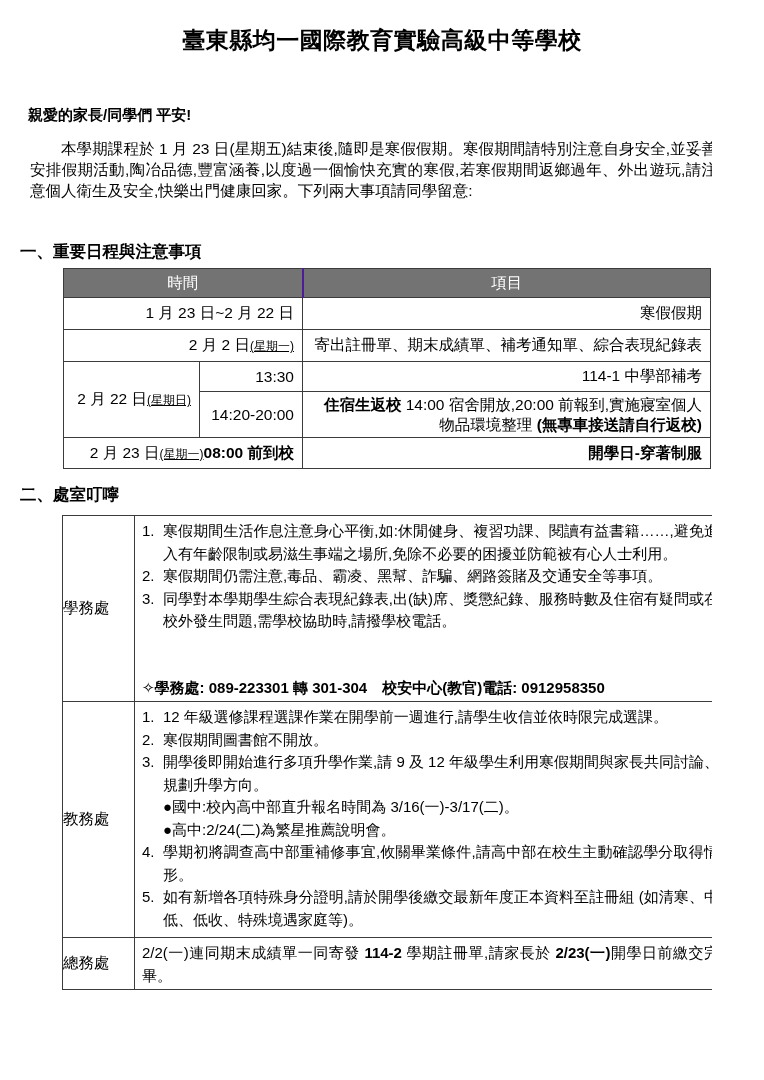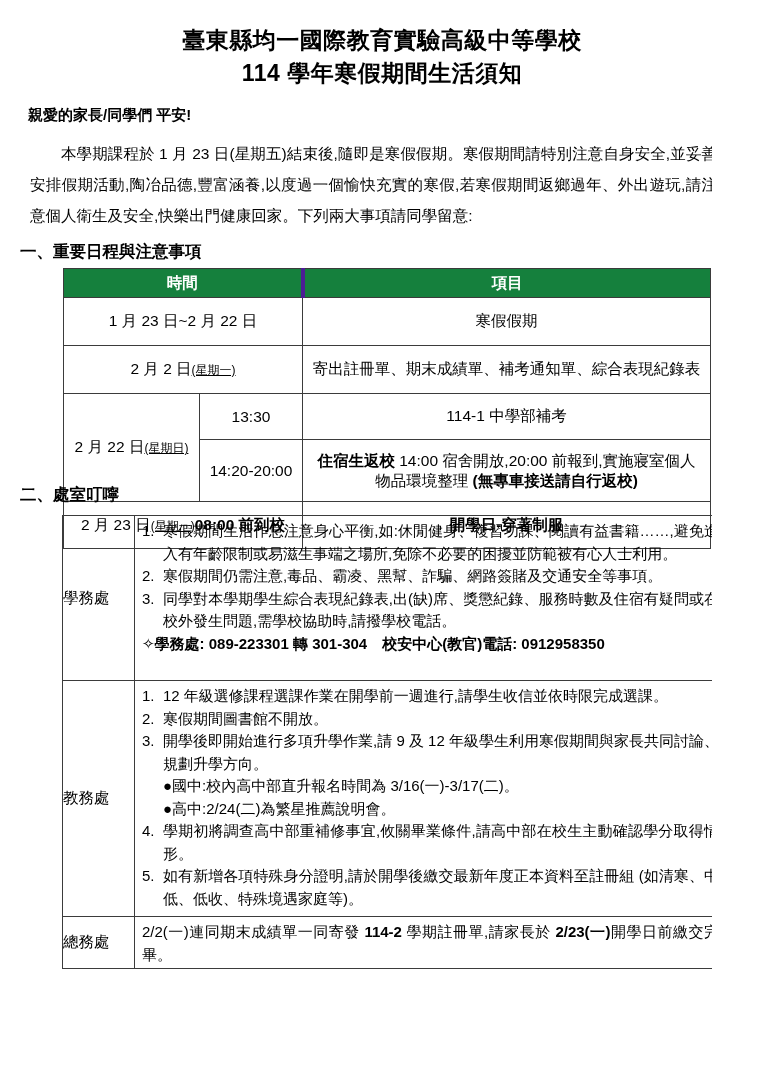--- a/index.html
+++ b/index.html
@@ -3,57 +3,56 @@
 <meta charset="utf-8">
 <style>
   html,body{margin:0;padding:0;background:#ffffff;}
   body{width:764px;height:1080px;font-family:"Liberation Sans","DejaVu Sans",sans-serif;color:#000;}
   .page{position:relative;width:712px;height:1080px;background:#fff;overflow:hidden;}
 
   .title{position:absolute;top:24px;left:0;width:764px;text-align:center;font-weight:700;font-size:23px;line-height:33px;letter-spacing:0.5px;}
 
   .greeting{position:absolute;top:106px;left:28px;font-size:15px;font-weight:700;}
 
-  .intro{position:absolute;top:138px;left:30px;width:687px;margin:0;font-size:15.5px;line-height:31px;text-align:justify;text-indent:31px;}
+  .intro{position:absolute;top:138px;left:30px;width:687px;margin:0;font-size:15.5px;line-height:21px;text-align:justify;text-indent:31px;}
 
   .sec-h{position:absolute;left:20px;font-size:16.5px;font-weight:700;}
   .sec1{top:241px;}
   .sec2{top:484px;}
 
   table{border-collapse:collapse;table-layout:fixed;}
   .t1{position:absolute;top:268px;left:63px;width:647px;}
   .t1 th,.t1 td{border:1px solid #3b3b3b;font-size:15.5px;overflow:hidden;}
-  .t1 th{background:#15803d;color:#fff;font-weight:700;text-align:center;height:28px;padding:0;}
-  .t1 th + th{border-left:4px solid #4c1d95;}
-  .t1 td{padding:8px 8px;vertical-align:middle;text-align:center;}
+  .t1 th{background:#737373;color:#fff;font-weight:400;text-align:center;height:28px;padding:0;}
+  .t1 th + th{border-left:2px solid #4c1d95;}
+  .t1 td{padding:0 8px;vertical-align:middle;text-align:right;}
   .h31{height:31px;} .h29{height:29px;} .h45{height:45px;} .h30{height:30px;}
   .wrap{line-height:20px;padding:2px 8px;}
   .small{font-size:12px;text-decoration:underline;}
   .b{font-weight:700;}
   .date-cell{vertical-align:middle;}
 
   .t2{position:absolute;top:515px;left:62px;width:648px;}
   .t2 td{border:1px solid #3b3b3b;}
   .t2 .label{width:71px;text-align:left;vertical-align:middle;font-size:15.5px;padding:0;}
   .t2 .content{width:577px;vertical-align:top;padding:4px 6px 2px 7px;font-size:15px;line-height:22.5px;}
   .rx td{height:158px;} .rj td{height:229px;} .rz td{height:45px;}
   .item{position:relative;padding-left:21px;text-align:justify;}
   .item .num{position:absolute;left:0;top:0;}
   .bullet{padding-left:21px;}
-  .contact{font-weight:700;}
+  .contact{font-weight:700;margin-top:44px;}
   .plain{text-align:justify;}
 </style>
 </head>
 <body>
 
 <div class="page">
 
   <div class="title">
     <div>臺東縣均一國際教育實驗高級中等學校</div>
-    <div>114 學年寒假期間生活須知</div>
   </div>
 
   <div class="greeting">親愛的家長/同學們 平安!</div>
 
   <p class="intro">本學期課程於 1 月 23 日(星期五)結束後,隨即是寒假假期。寒假期間請特別注意自身安全,並妥善安排假期活動,陶冶品德,豐富涵養,以度過一個愉快充實的寒假,若寒假期間返鄉過年、外出遊玩,請注意個人衛生及安全,快樂出門健康回家。下列兩大事項請同學留意:</p>
 
   <div class="sec-h sec1">一、重要日程與注意事項</div>
 
   <table class="t1">
     <colgroup>

